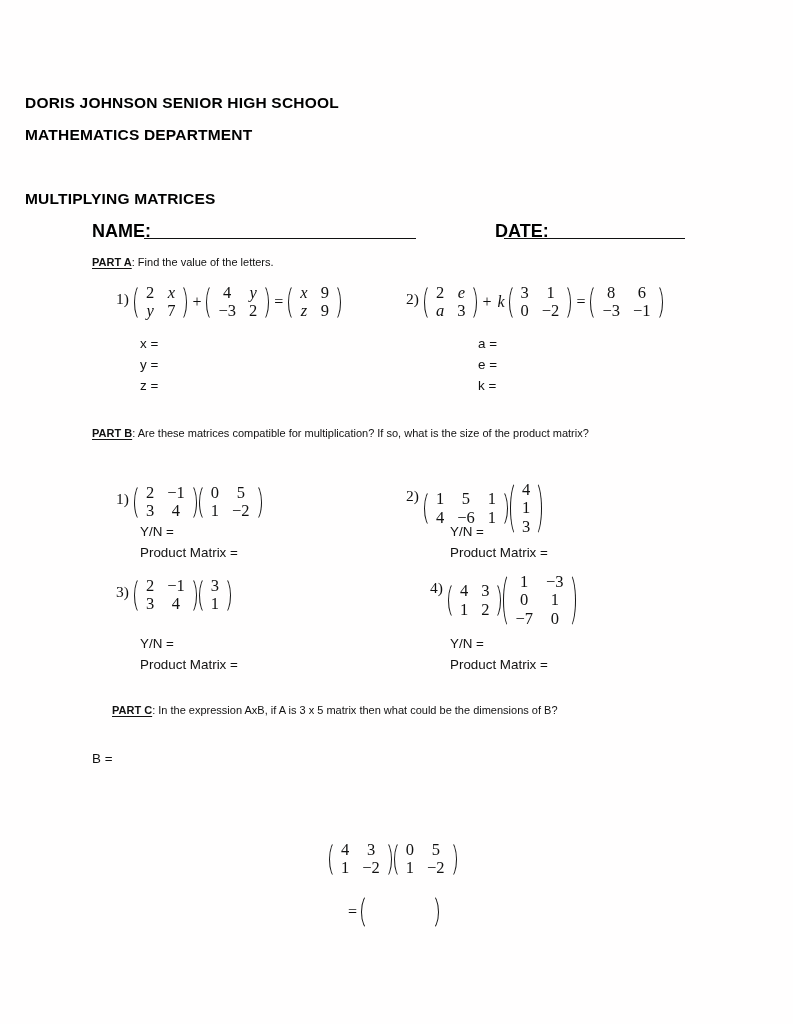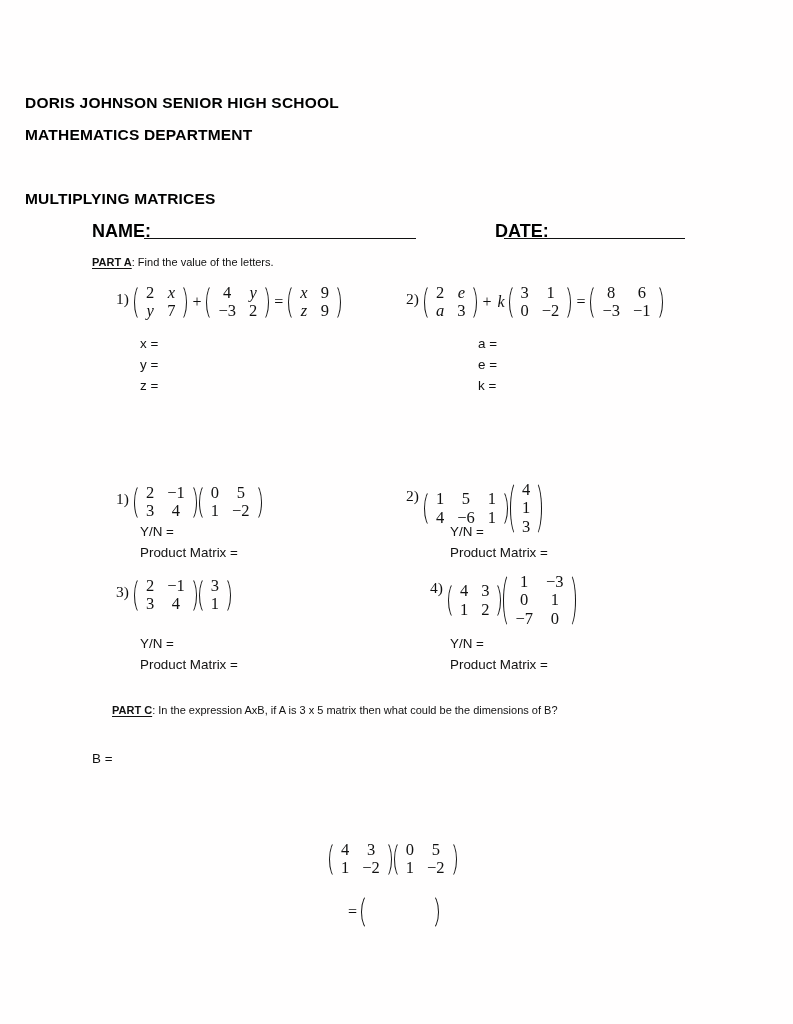--- a/index.html
+++ b/index.html
@@ -259,20 +259,23 @@
         <span>−1</span>
       </span>
       <span class="paren r"></span>
     </span>
   </div>
 
   <div class="txt" style="top:336px; left:478px;">a =</div>
   <div class="txt" style="top:357px; left:478px;">e =</div>
   <div class="txt" style="top:378px; left:478px;">k =</div>
 
+  <div class="part" style="top:426px; left:92px; width:605px;">
+    <b>PART B</b><span>: Are these matrices compatible for multiplication? If so, what is the size of the product matrix?</span>
+  </div>
 
   <div class="mathrow" style="top:483px; left:116px;">
     <span class="qnum">1)</span>
     <span class="matrix">
       <span class="paren l"></span>
       <span class="mgrid cols2">
         <span>2</span>
         <span>−1</span>
         <span>3</span>
         <span>4</span>

